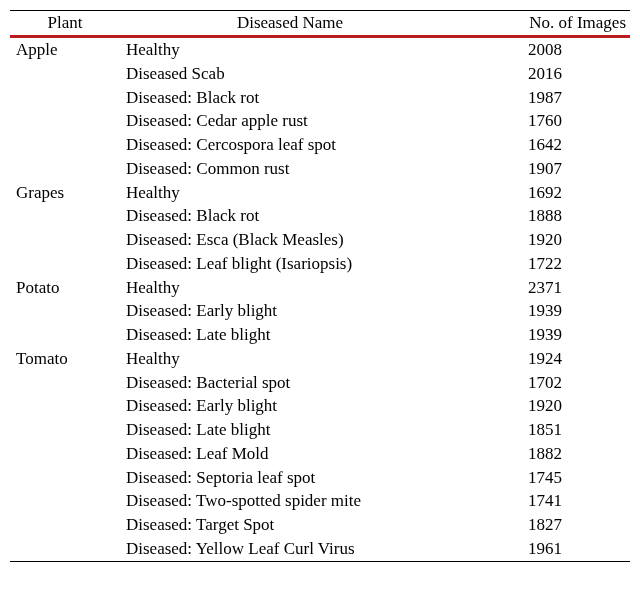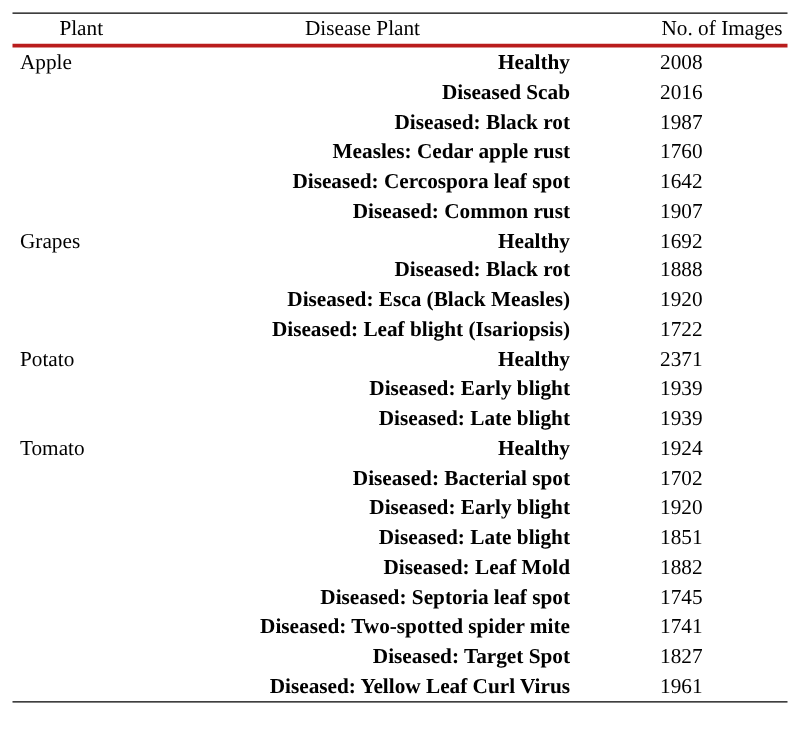--- a/index.html
+++ b/index.html
@@ -25,34 +25,34 @@
     }
     th.col-plant { width: 110px; text-align: center; }
     th.col-disease { width: 340px; text-align: center; }
     th.col-count { width: 170px; text-align: right; }
     tbody td {
       padding: 1px 4px;
       vertical-align: top;
       line-height: 1.28;
     }
     td.col-plant { text-align: left; padding-left: 6px; }
-    td.col-disease { text-align: right; padding-left: 6px; font-weight: bold; }
+    td.col-disease { text-align: left; padding-left: 6px; }
     td.col-count { text-align: center; }
     tbody tr:last-child td {
       border-bottom: 1.5px solid #000;
     }
   </style>
 </head>
 <body>
 
 <table>
   <thead>
     <tr>
       <th class="col-plant">Plant</th>
-      <th class="col-disease">Disease Plant</th>
+      <th class="col-disease">Diseased Name</th>
       <th class="col-count">No. of Images</th>
     </tr>
   </thead>
   <tbody id="table-body">
   <tr>
         <td class="col-plant">Apple</td>
         <td class="col-disease">Healthy</td>
         <td class="col-count">2008</td>
       </tr>
       <tr>
@@ -60,21 +60,21 @@
         <td class="col-disease">Diseased Scab</td>
         <td class="col-count">2016</td>
       </tr>
       <tr>
         <td class="col-plant"></td>
         <td class="col-disease">Diseased: Black rot</td>
         <td class="col-count">1987</td>
       </tr>
       <tr>
         <td class="col-plant"></td>
-        <td class="col-disease">Measles: Cedar apple rust</td>
+        <td class="col-disease">Diseased: Cedar apple rust</td>
         <td class="col-count">1760</td>
       </tr>
       <tr>
         <td class="col-plant"></td>
         <td class="col-disease">Diseased: Cercospora leaf spot</td>
         <td class="col-count">1642</td>
       </tr>
       <tr>
         <td class="col-plant"></td>
         <td class="col-disease">Diseased: Common rust</td>

